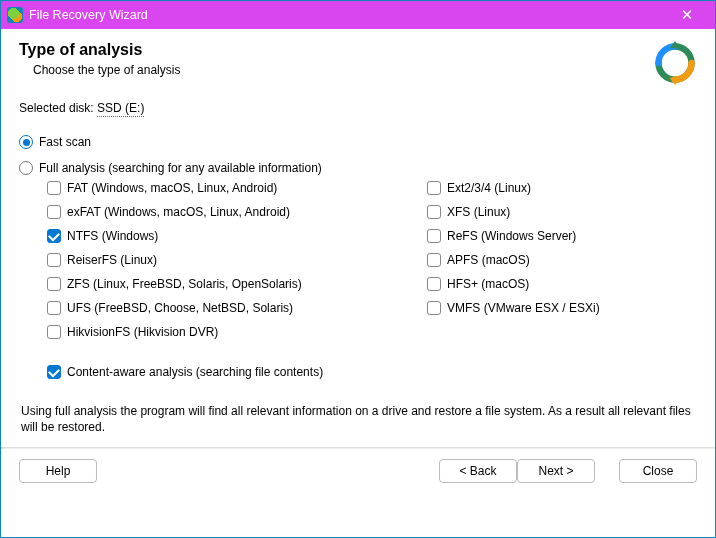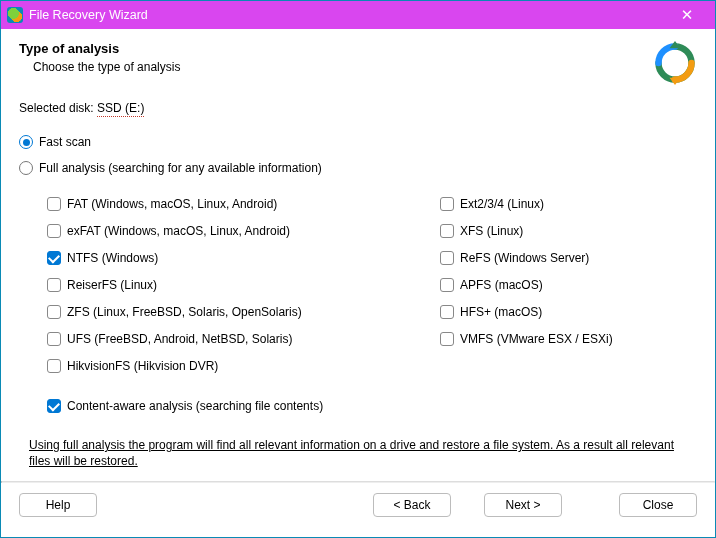--- a/index.html
+++ b/index.html
@@ -37,21 +37,21 @@
     font-size: 15px;
   }
 
   .header-section {
     padding: 12px 18px 8px 18px;
     position: relative;
     display: flex;
     align-items: flex-start;
   }
   .header-text { flex: 1; }
-  .header-text h2 { font-size: 13px; font-weight: 600; margin-bottom: 4px; }
+  .header-text h2 { font-size: 16px; font-weight: 600; margin-bottom: 4px; }
   .header-text .subtitle { font-size: 12px; padding-left: 14px; color: #000; }
   .wizard-icon {
     width: 44px; height: 44px; flex-shrink: 0;
   }
   .wizard-icon svg { width: 44px; height: 44px; }
 
   .content {
     padding: 8px 18px 0 18px;
   }
 
@@ -84,22 +84,21 @@
     border-radius: 50%;
   }
   .radio-label { font-size: 12px; color: #000; }
 
   .fs-grid {
     padding-left: 28px;
     display: grid;
     grid-template-columns: 380px 1fr;
     column-gap: 0;
     row-gap: 10px;
-    margin-top: 22px;
-    gap: 13px;
+    margin-top: 6px;
   }
 
   .check-row {
     display: flex; align-items: center;
     cursor: pointer;
   }
   .cb {
     width: 14px; height: 14px;
     border: 1.2px solid #888;
     border-radius: 3px;
@@ -122,37 +121,35 @@
     margin-top: -2px;
   }
 
   .content-aware {
     margin-top: 26px;
     padding-left: 28px;
     margin-bottom: 24px;
   }
 
   .description {
-    padding: 0 18px 12px 28px;
+    padding: 0 18px 12px 20px;
     font-size: 12px;
     line-height: 1.35;
     color: #000;
-    text-decoration: underline;
   }
 
   .sep {
     border-top: 1px solid #ddd;
     margin: 0;
   }
 
   .footer {
     display: flex;
     align-items: center;
     padding: 10px 18px;
-    gap: 33px;
   }
   .footer .spacer { flex: 1; }
   .btn {
     min-width: 78px;
     height: 24px;
     padding: 0 14px;
     font-size: 12px;
     font-family: inherit;
     background: #fff;
     border: 1px solid #bcbcbc;
@@ -239,21 +236,21 @@
       <div class="check-row">
         <span class="cb"></span>
         <span>ZFS (Linux, FreeBSD, Solaris, OpenSolaris)</span>
       </div>
       <div class="check-row">
         <span class="cb"></span>
         <span>HFS+ (macOS)</span>
       </div>
       <div class="check-row">
         <span class="cb"></span>
-        <span>UFS (FreeBSD, Android, NetBSD, Solaris)</span>
+        <span>UFS (FreeBSD, Choose, NetBSD, Solaris)</span>
       </div>
       <div class="check-row">
         <span class="cb"></span>
         <span>VMFS (VMware ESX / ESXi)</span>
       </div>
       <div class="check-row">
         <span class="cb"></span>
         <span>HikvisionFS (Hikvision DVR)</span>
       </div>
     </div>

